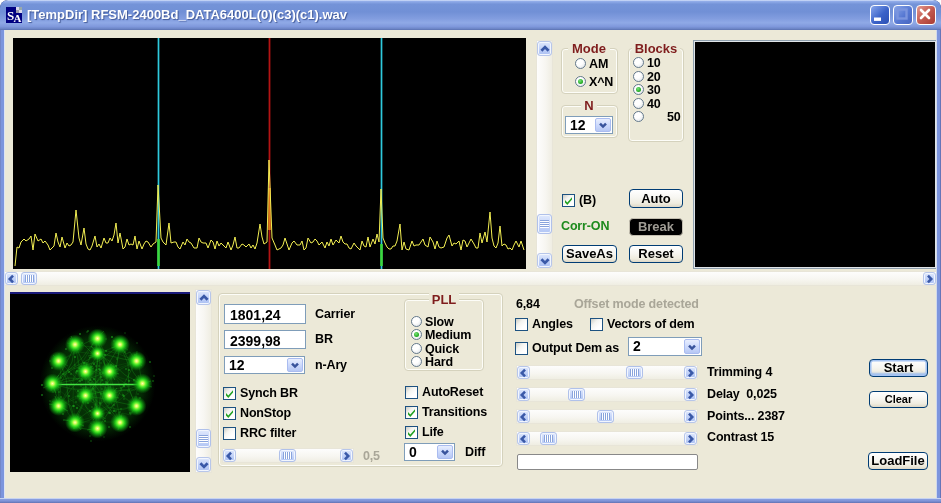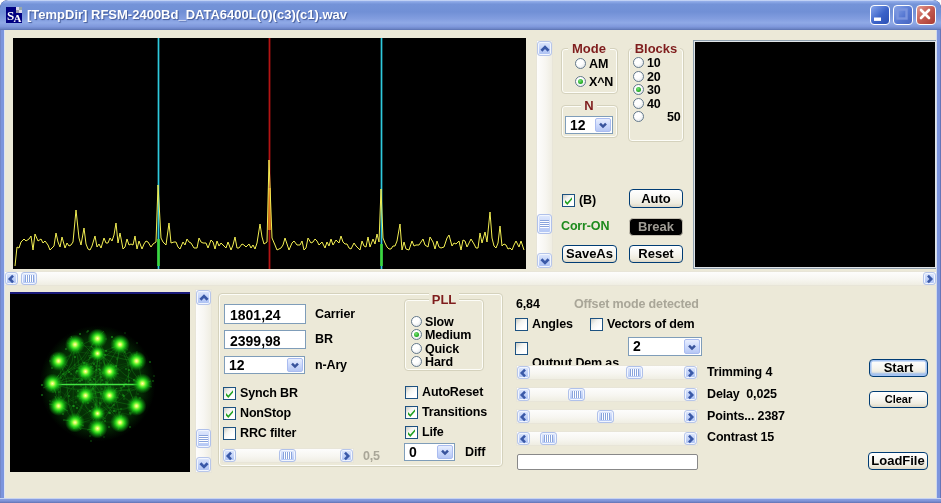--- a/index.html
+++ b/index.html
@@ -646,21 +646,21 @@
       </div>
     </div>
 <div class="lbl" style="left:465px;top:445px">Diff</div>
 <div class="lbl" style="left:516px;top:297px">6,84</div>
 <div class="lbl" style="left:574px;top:297px;color:#a9a698">Offset mode detected</div>
 <div class="cb" style="left:515px;top:318px"></div>
     <div class="lbl" style="left:532px;top:317px;width:60px">Angles</div>
 <div class="cb" style="left:590px;top:318px"></div>
     <div class="lbl" style="left:607px;top:317px;width:120px">Vectors of dem</div>
 <div class="cb" style="left:515px;top:342px"></div>
-    <div class="lbl" style="left:532px;top:356px;width:115px">Output Dem as</div>
+    <div class="lbl" style="left:532px;top:341px;width:115px">Output Dem as</div>
 <div class="combo" style="left:628px;top:337px;width:74px;height:19px">
       <div class="cotext">2</div>
       <div class="cobtn" style="height:15px">
         <svg width="10" height="10" viewBox="0 0 10 10">
           <path d="M2 3.6 L5 6.6 L8 3.6" fill="none" stroke="#39549c" stroke-width="2.5"></path>
         </svg>
       </div>
     </div>
 <div class="sbh" style="left:516px;top:365px;width:182px;height:15px">
       <div class="sbtn" style="left:1px;top:1px;width:13px;height:13px">

